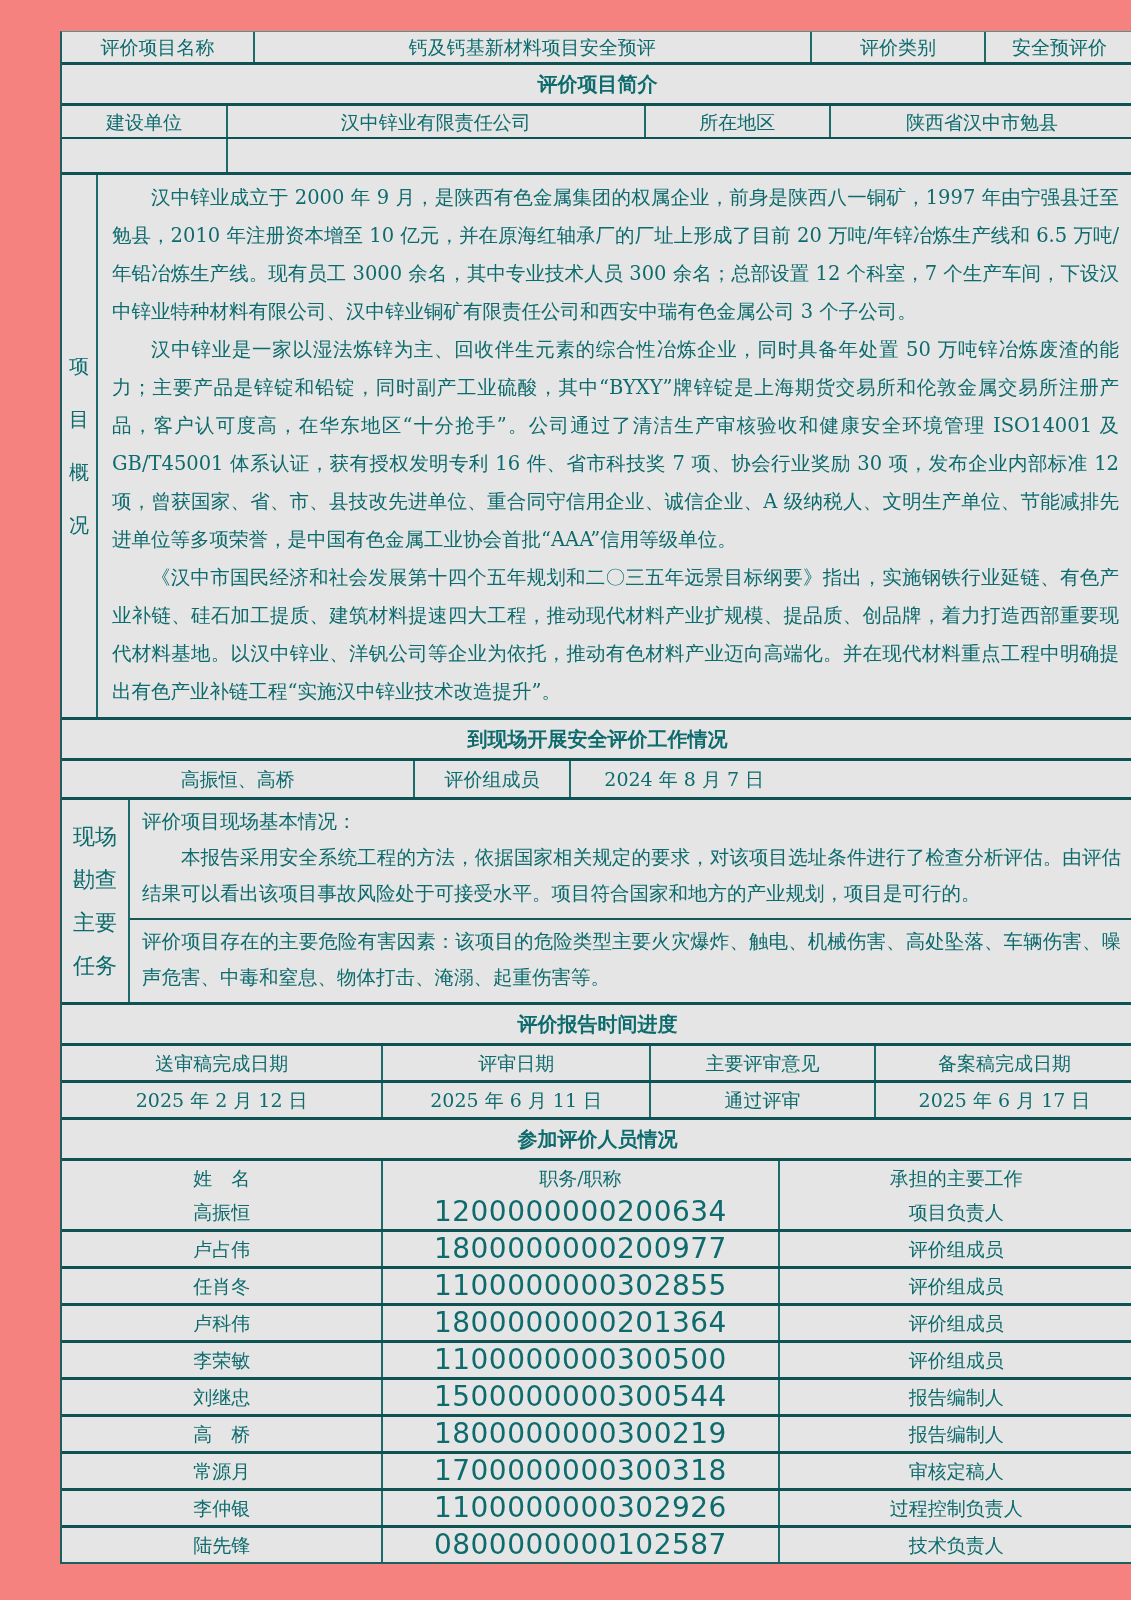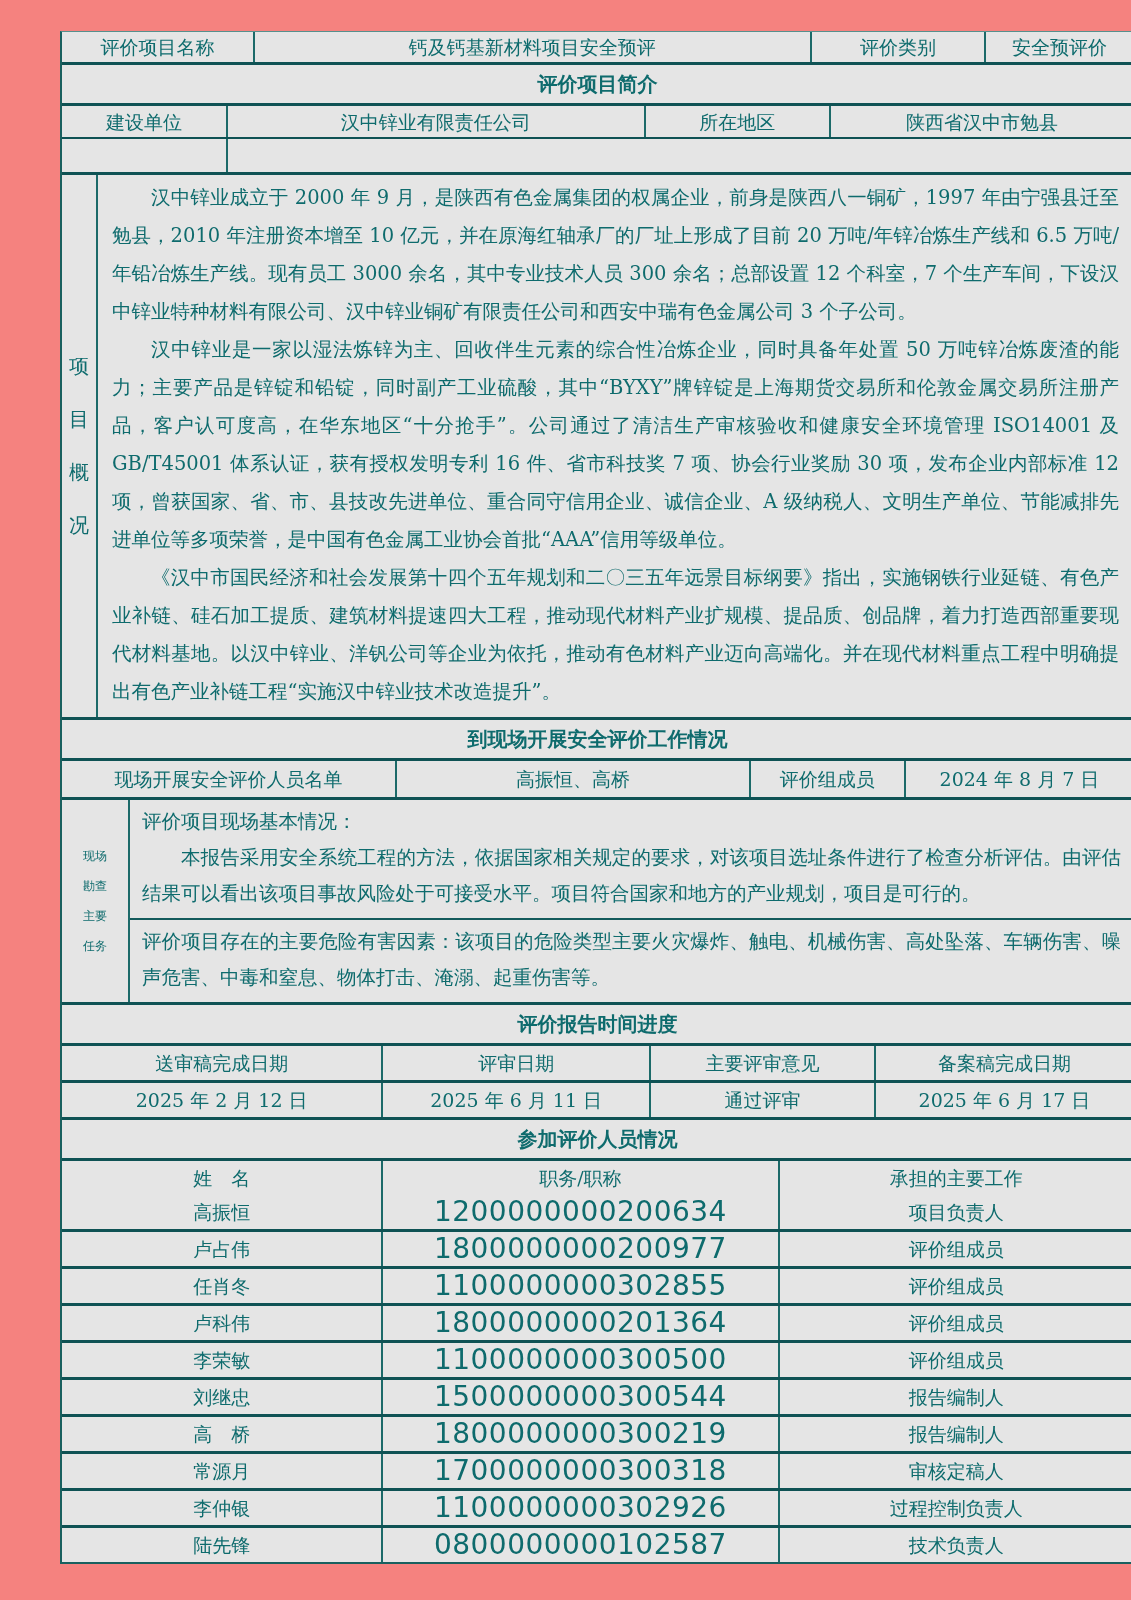--- a/index.html
+++ b/index.html
@@ -41,21 +41,21 @@
   
   .ov-label{width:34px;border-right:2px solid #1c6a69;display:flex;flex-direction:column;
     justify-content:center;align-items:center;gap:26px;font-size:20px;}
   .ov-body{flex:1;padding:4px 14px 6px 14px;box-sizing:border-box;border-radius:32px;}
   .ov-body p{margin:0;text-indent:2em;font-size:19.5px;line-height:38px;text-align:justify;}
   
   .rs .c1{width:31.3%;} .rs .c2{width:33%;} .rs .c3{width:14.5%;} .rs .c4{width:21.2%;}
   .rs .cell{min-height:36px;}
   
   .sv-label{width:66px;border-right:2px solid #1c6a69;display:flex;flex-direction:column;
-    justify-content:center;align-items:center;gap:13px;font-size:12px;}
+    justify-content:center;align-items:center;gap:13px;font-size:22px;}
   .sv-right{flex:1;display:flex;flex-direction:column;}
   .sv-cell{padding:4px 12px 6px 12px;box-sizing:border-box;}
   .sv-cell p{margin:0;font-size:19.5px;line-height:36px;text-align:justify;}
   .sv-cell p.indent{text-indent:2em;}
   .sv-cell + .sv-cell{border-top:2px solid #135a5b;}
   
   .rt .c1{width:30%;} .rt .c2{width:25%;} .rt .c3{width:21%;} .rt .c4{width:24%;}
   .rt .cell{min-height:34px;}
   
   .ph .c1,.pr .c1{width:30%;}
@@ -105,21 +105,20 @@
       <p>汉中锌业是一家以湿法炼锌为主、回收伴生元素的综合性冶炼企业，同时具备年处置 50 万吨锌冶炼废渣的能力；主要产品是锌锭和铅锭，同时副产工业硫酸，其中“BYXY”牌锌锭是上海期货交易所和伦敦金属交易所注册产品，客户认可度高，在华东地区“十分抢手”。公司通过了清洁生产审核验收和健康安全环境管理 ISO14001 及 GB/T45001 体系认证，获有授权发明专利 16 件、省市科技奖 7 项、协会行业奖励 30 项，发布企业内部标准 12 项，曾获国家、省、市、县技改先进单位、重合同守信用企业、诚信企业、A 级纳税人、文明生产单位、节能减排先进单位等多项荣誉，是中国有色金属工业协会首批“AAA”信用等级单位。</p>
       <p>《汉中市国民经济和社会发展第十四个五年规划和二〇三五年远景目标纲要》指出，实施钢铁行业延链、有色产业补链、硅石加工提质、建筑材料提速四大工程，推动现代材料产业扩规模、提品质、创品牌，着力打造西部重要现代材料基地。以汉中锌业、洋钒公司等企业为依托，推动有色材料产业迈向高端化。并在现代材料重点工程中明确提出有色产业补链工程“实施汉中锌业技术改造提升”。</p>
     </div>
   </div>
 
   <div class="row">
     <div class="cell hdr" style="width:100%;">到现场开展安全评价工作情况</div>
   </div>
 
   <div class="row rs">
-    <div class="cell c1">现场开展安全评价人员名单</div>
     <div class="cell c2">高振恒、高桥</div>
     <div class="cell c3">评价组成员</div>
     <div class="cell c4">2024 年 8 月 7 日</div>
   </div>
 
   <div class="row">
     <div class="sv-label">
       <span>现场</span>
       <span>勘查</span>
       <span>主要</span>

